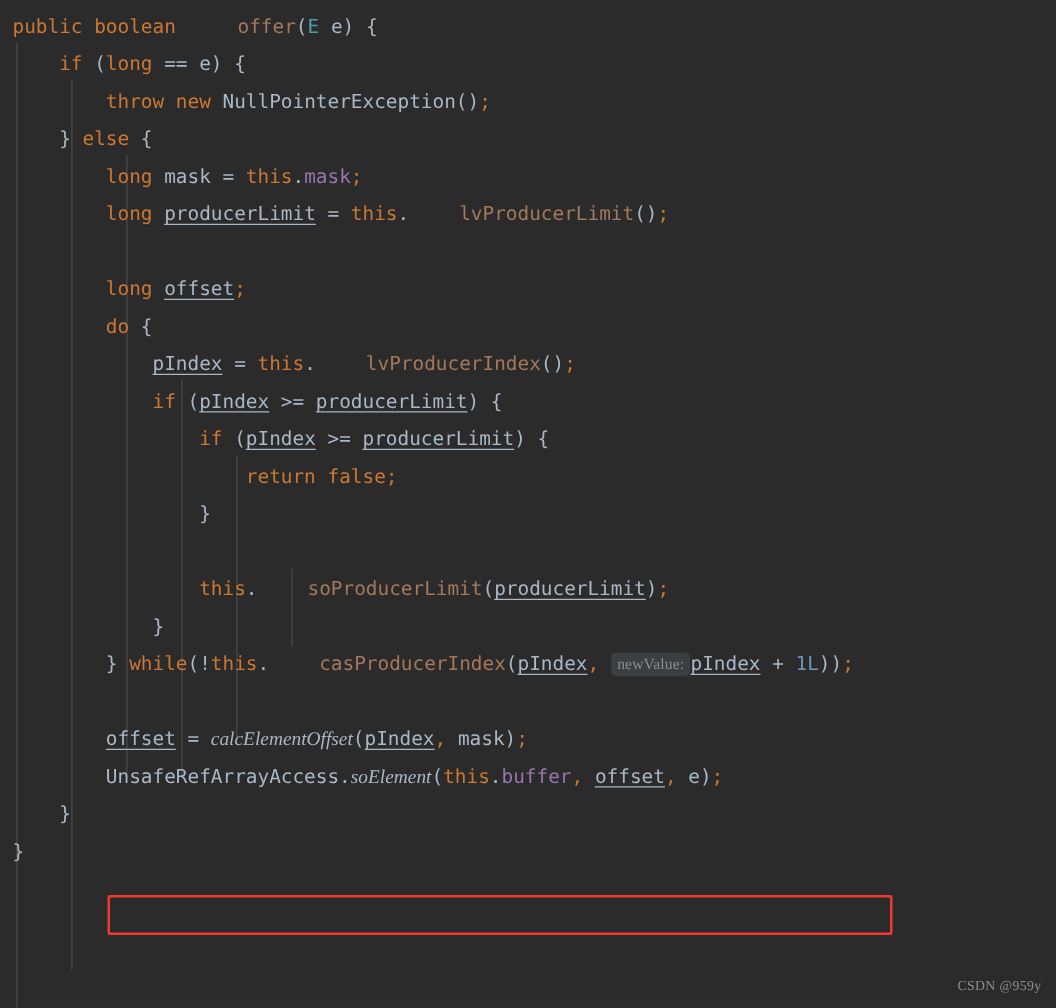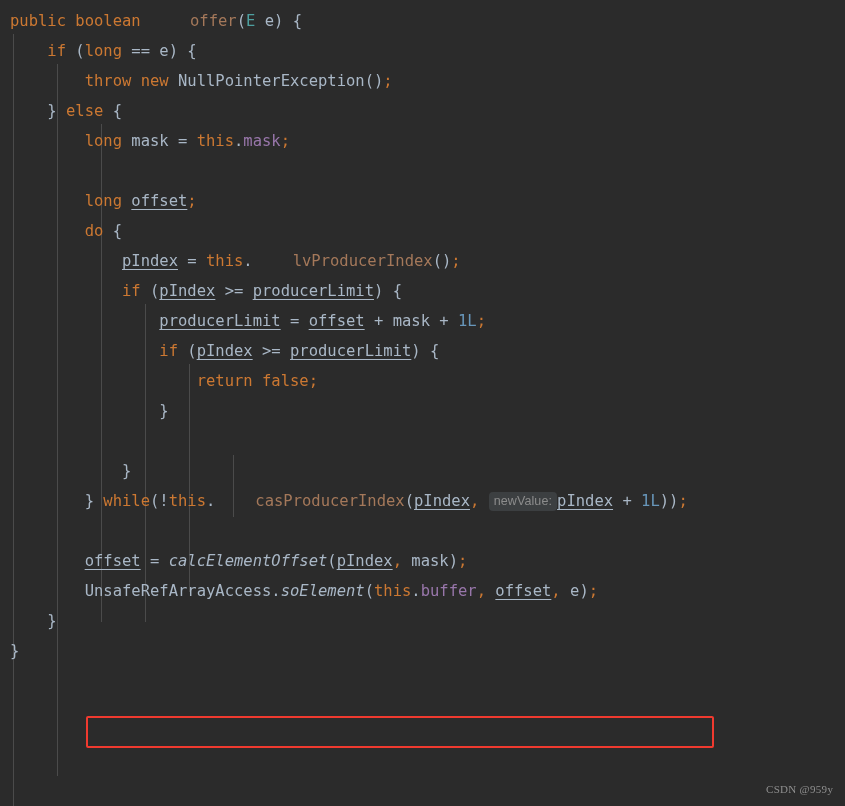--- a/index.html
+++ b/index.html
@@ -56,30 +56,30 @@
   }
 
   
   .kw      { color: #cc7832; }            
   .type    { color: #a9b7c6; }            
   .gen     { color: #4ea0a0; }            
   .var     { color: #a9b7c6; }            
   .varu    { color: #a9b7c6; text-decoration: underline; text-underline-offset: 3px; } 
   .field   { color: #9876aa; }            
   .mcall   { color: #a4785a; margin-left: 40px; }            
-  .smcall  { color: #a9b7c6; font-style: italic; } 
+  .smcall  { color: #a9b7c6; font-style: italic; font-family: Liberation Serif, serif; } 
   .num     { color: #6897bb; }            
   .punc    { color: #a9b7c6; }
   .semi    { color: #cc7832; }
   .comma   { color: #cc7832; }
   .paren   { color: #a9b7c6; }
 
   
   .hint {
-    font-family: Liberation Sans, sans-serif;
+    font-family: Liberation Serif, serif;
     font-size: 12.5px;
     color: #8c8c8c;
     background: #3c3f41;
     border-radius: 4px;
     padding: 2px 5px 3px 5px;
     letter-spacing: 0.1px;
     position: relative;
     top: -1px;
   }
 
@@ -121,43 +121,44 @@
     <div class="line"><span class="kw">public</span><span> </span><span class="kw">boolean</span><span> </span><span class="mcall">offer</span><span class="paren">(</span><span class="gen">E</span><span> </span><span class="var">e</span><span class="paren">) {</span></div>
 
     <div class="line">    <span class="kw">if</span><span class="paren"> (</span><span class="kw">long</span><span class="punc"> == </span><span class="var">e</span><span class="paren">) {</span></div>
 
     <div class="line">        <span class="kw">throw</span><span> </span><span class="kw">new</span><span> </span><span class="type">NullPointerException</span><span class="paren">()</span><span class="semi">;</span></div>
 
     <div class="line">    <span class="paren">}</span><span> </span><span class="kw">else</span><span class="paren"> {</span></div>
 
     <div class="line">        <span class="kw">long</span><span> </span><span class="var">mask</span><span class="punc"> = </span><span class="kw">this</span><span class="punc">.</span><span class="field">mask</span><span class="semi">;</span></div>
 
+    <div class="line">        <span class="kw">long</span><span> </span><span class="varu">producerLimit</span><span class="punc"> = </span><span class="kw">this</span><span class="punc">.</span><span class="mcall">lvProducerLimit</span><span class="paren">()</span><span class="semi">;</span></div>
 
     <div class="line">&nbsp;</div>
 
 
     <div class="line">        <span class="kw">long</span><span> </span><span class="varu">offset</span><span class="semi">;</span></div>
 
     <div class="line">        <span class="kw">do</span><span class="paren"> {</span></div>
 
     <div class="line">            <span class="varu">pIndex</span><span class="punc"> = </span><span class="kw">this</span><span class="punc">.</span><span class="mcall">lvProducerIndex</span><span class="paren">()</span><span class="semi">;</span></div>
 
     <div class="line">            <span class="kw">if</span><span class="paren"> (</span><span class="varu">pIndex</span><span class="punc"> &gt;= </span><span class="varu">producerLimit</span><span class="paren">) {</span></div>
 
 
-    <div class="line">                <span class="varu">producerLimit</span><span class="punc"> = </span><span class="varu">offset</span><span class="punc"> + </span><span class="var">mask</span><span class="punc"> + </span><span class="num">1L</span><span class="semi">;</span></div>
 
     <div class="line">                <span class="kw">if</span><span class="paren"> (</span><span class="varu">pIndex</span><span class="punc"> &gt;= </span><span class="varu">producerLimit</span><span class="paren">) {</span></div>
 
     <div class="line">                    <span class="kw">return</span><span> </span><span class="kw">false</span><span class="semi">;</span></div>
 
     <div class="line">                <span class="paren">}</span></div>
 
     <div class="line">&nbsp;</div>
 
+    <div class="line">                <span class="kw">this</span><span class="punc">.</span><span class="mcall">soProducerLimit</span><span class="paren">(</span><span class="varu">producerLimit</span><span class="paren">)</span><span class="semi">;</span></div>
 
     <div class="line">            <span class="paren">}</span></div>
 
     <div class="line">        <span class="paren">}</span><span> </span><span class="kw">while</span><span class="paren">(!</span><span class="kw">this</span><span class="punc">.</span><span class="mcall">casProducerIndex</span><span class="paren">(</span><span class="varu">pIndex</span><span class="comma">,</span><span> </span><span class="hint">newValue:</span><span class="varu">pIndex</span><span class="punc"> + </span><span class="num">1L</span><span class="paren">))</span><span class="semi">;</span></div>
 
     <div class="line">&nbsp;</div>
 
     <div class="line">        <span class="varu">offset</span><span class="punc"> = </span><span class="smcall">calcElementOffset</span><span class="paren">(</span><span class="varu">pIndex</span><span class="comma">,</span><span> </span><span class="var">mask</span><span class="paren">)</span><span class="semi">;</span></div>
 
     <div class="line">        <span class="type">UnsafeRefArrayAccess</span><span class="punc">.</span><span class="smcall">soElement</span><span class="paren">(</span><span class="kw">this</span><span class="punc">.</span><span class="field">buffer</span><span class="comma">,</span><span> </span><span class="varu">offset</span><span class="comma">,</span><span> </span><span class="var">e</span><span class="paren">)</span><span class="semi">;</span></div>

